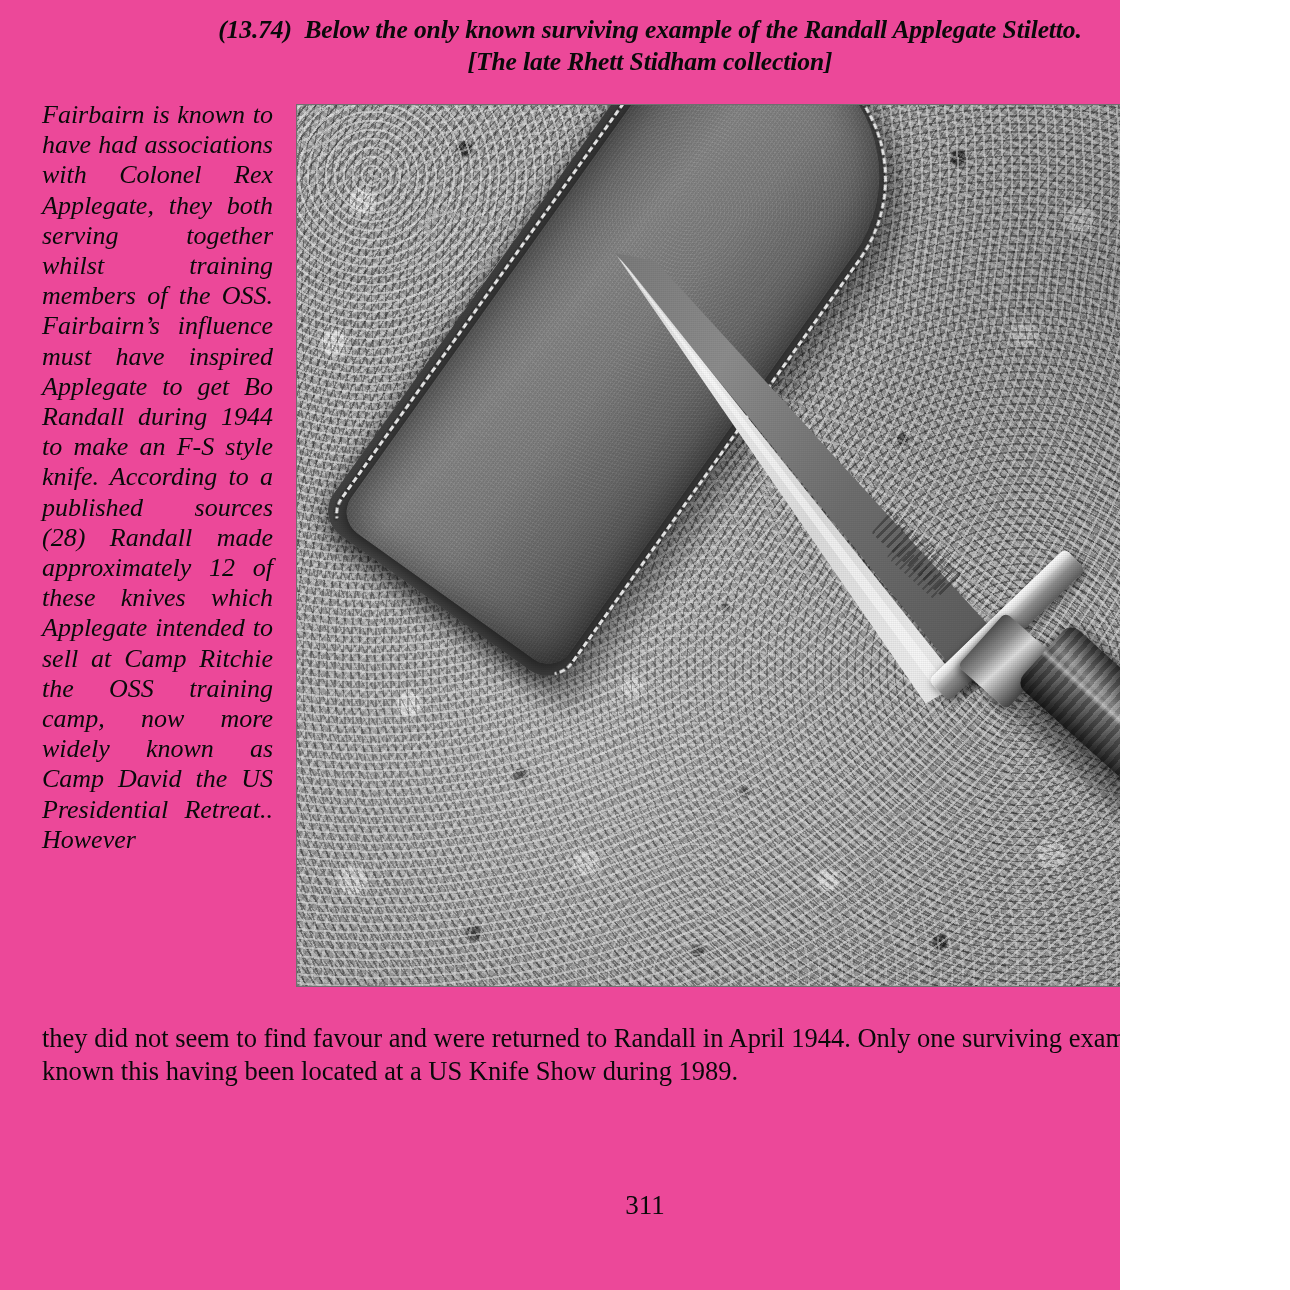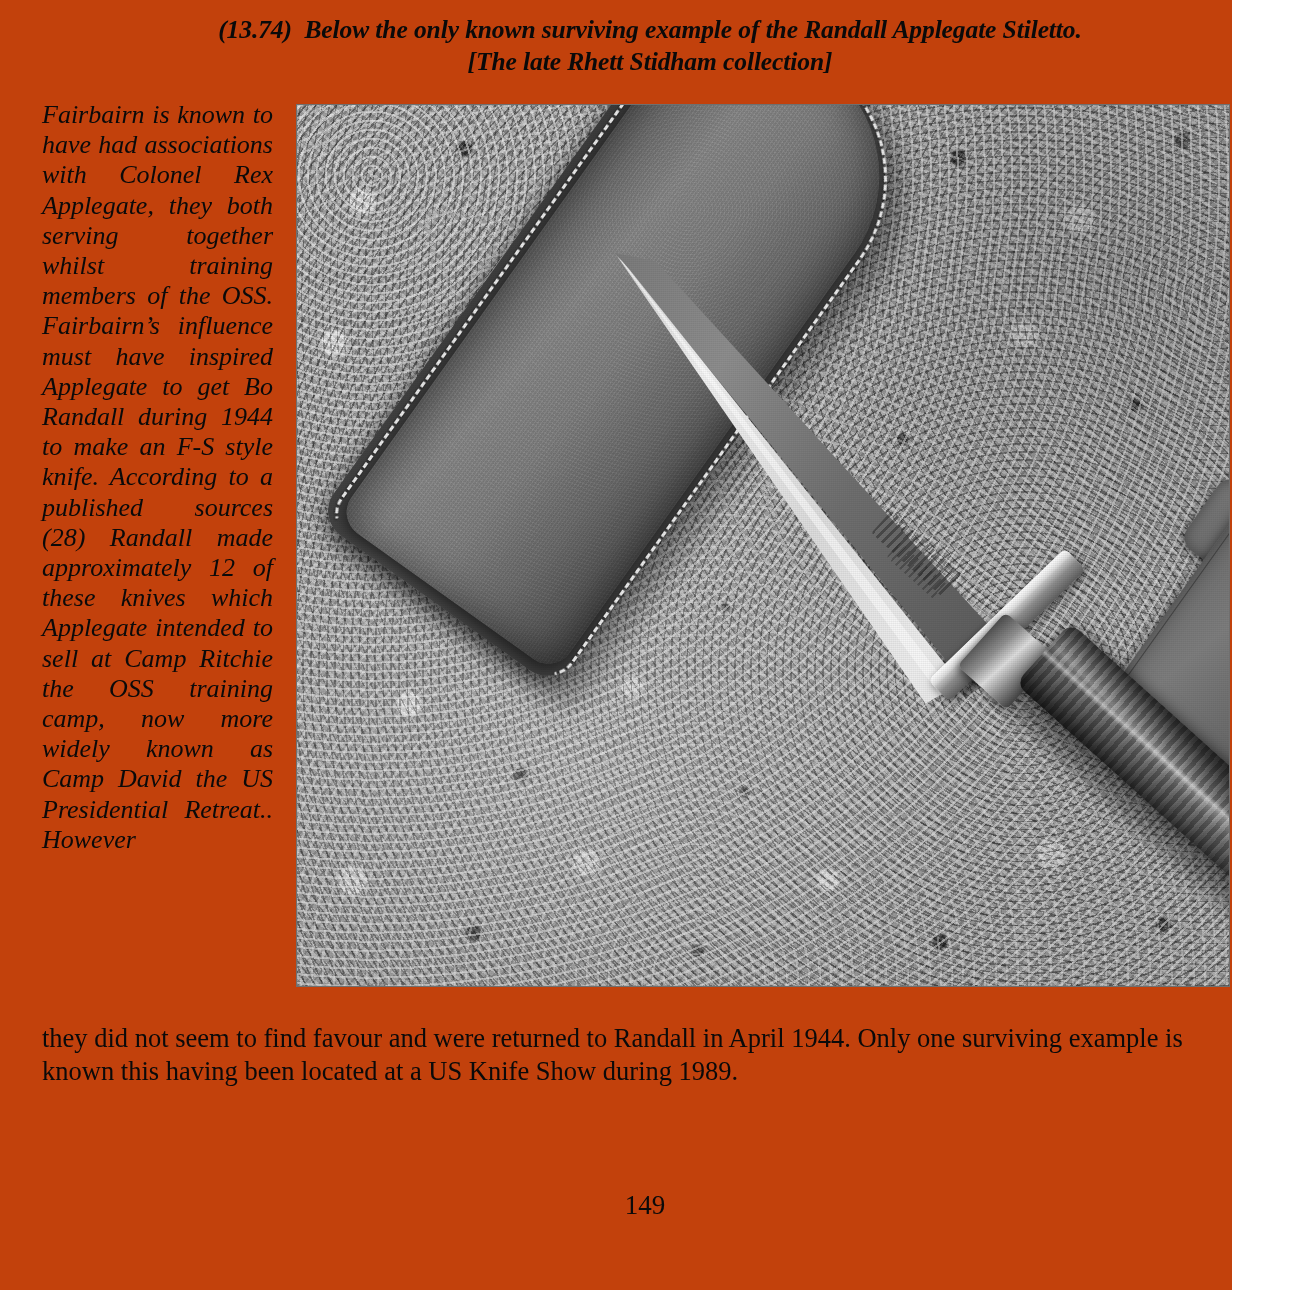--- a/index.html
+++ b/index.html
@@ -4,23 +4,23 @@
 <title>Page 225 — Randall Applegate Stiletto</title>
 <style>
   html, body {
     margin: 0;
     padding: 0;
     background: #ffffff;
   }
 
   #page {
     position: relative;
-    width: 1232px;
+    width: 1120px;
     height: 1290px;
-    background: #c2410c;
+    background: #ec4899;
     overflow: hidden;
     font-family: "Liberation Serif", "DejaVu Serif", serif;
     color: #0a0a0a;
     -webkit-font-smoothing: antialiased;
   }
 
   
   .caption {
     position: absolute;
     left: 120px;
@@ -470,15 +470,15 @@
     <div class="ferrule"></div>
     <div class="handle"></div>
 
     <div class="photo-grain"></div>
   </figure>
 
   <div class="below-text">
     <p>they did not seem to find favour and were returned to Randall in April 1944.  Only one surviving example is known this having been located at a US Knife Show during 1989.</p>
   </div>
 
-  <div class="page-number">149</div>
+  <div class="page-number">311</div>
 
 </div>
 
 </body></html>

